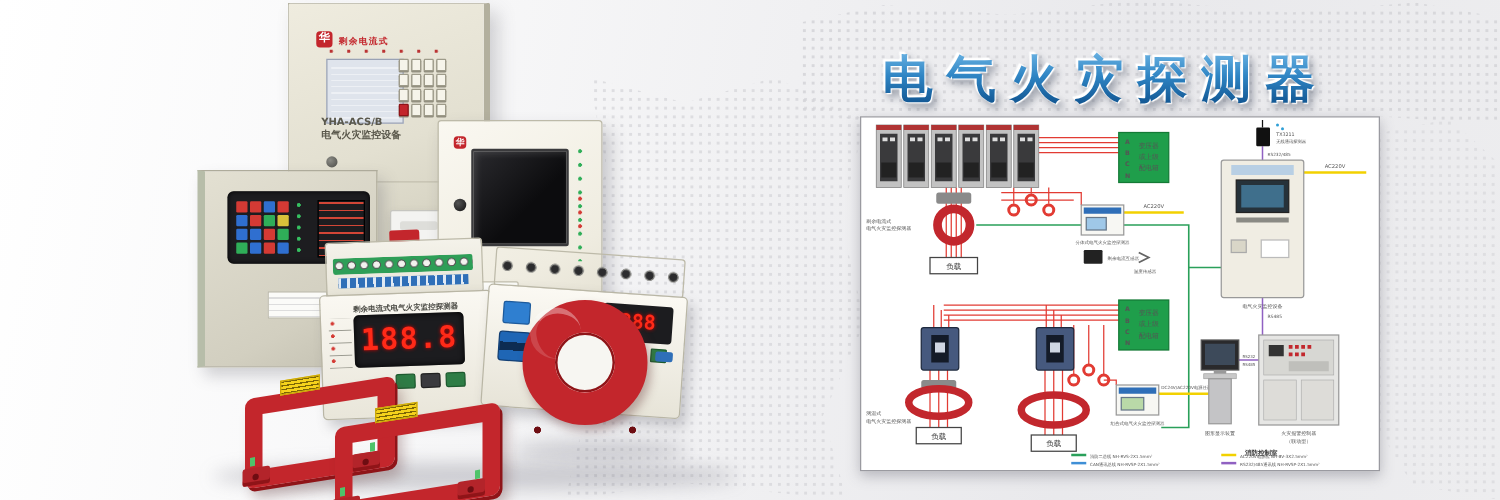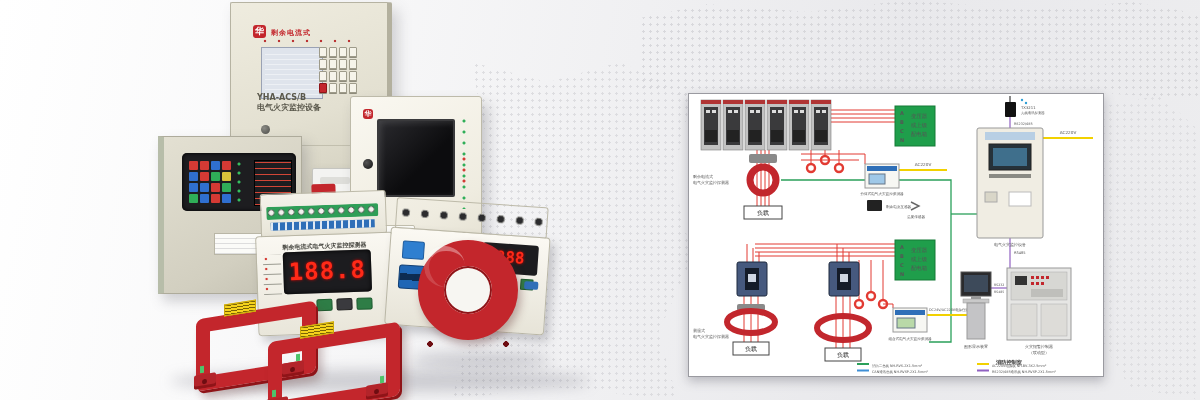--- a/index.html
+++ b/index.html
@@ -167,20 +167,21 @@
   .t-dark{fill:#333;} .t-bold{font-weight:bold;}
 </style>
 </head>
 <body>
 
 <div class="stage">
   <div class="dots dots-top"></div>
   <div class="dots dots-mid"></div>
   <div class="dots dots-right"></div>
 
+  <div class="title">电气火灾探测器</div>
 
   <div class="shadow" style="left:170px;top:370px;width:420px;height:22px;"></div>
   <div class="shadow" style="left:410px;top:352px;width:140px;height:16px;"></div>
 
   <div class="prod cab-main">
     <span class="logo-chip" style="left:22px;top:22px;">华</span>
     <span class="brand-txt" style="left:40px;top:25px;">剩余电流式</span>
     <div class="leds"></div>
     <div class="scr">
         <div class="scr-in"></div>

